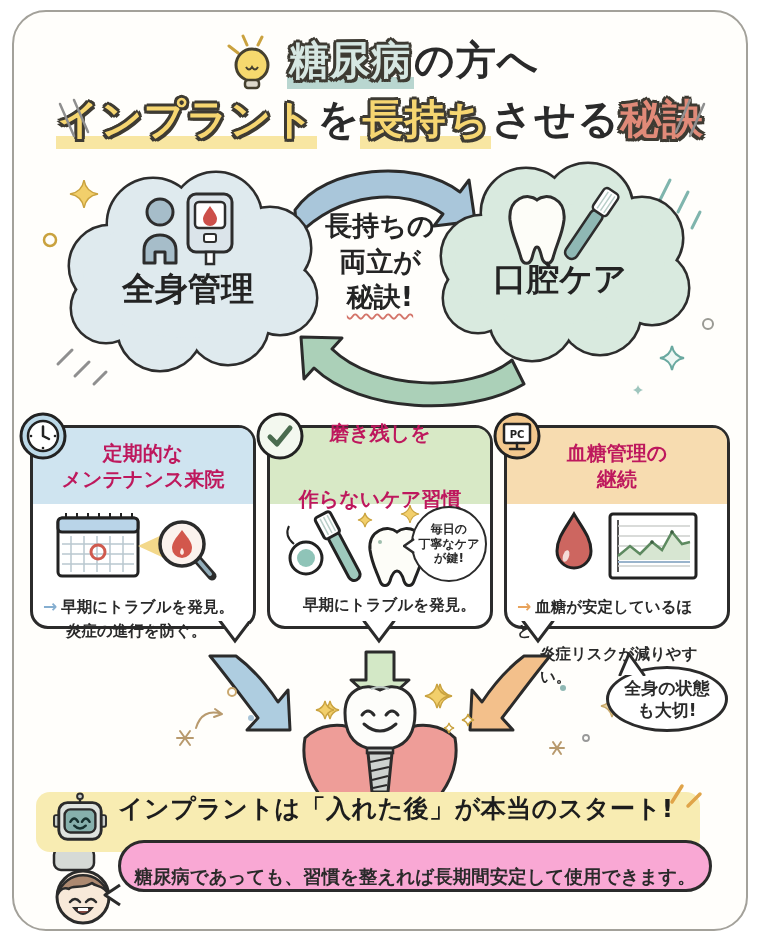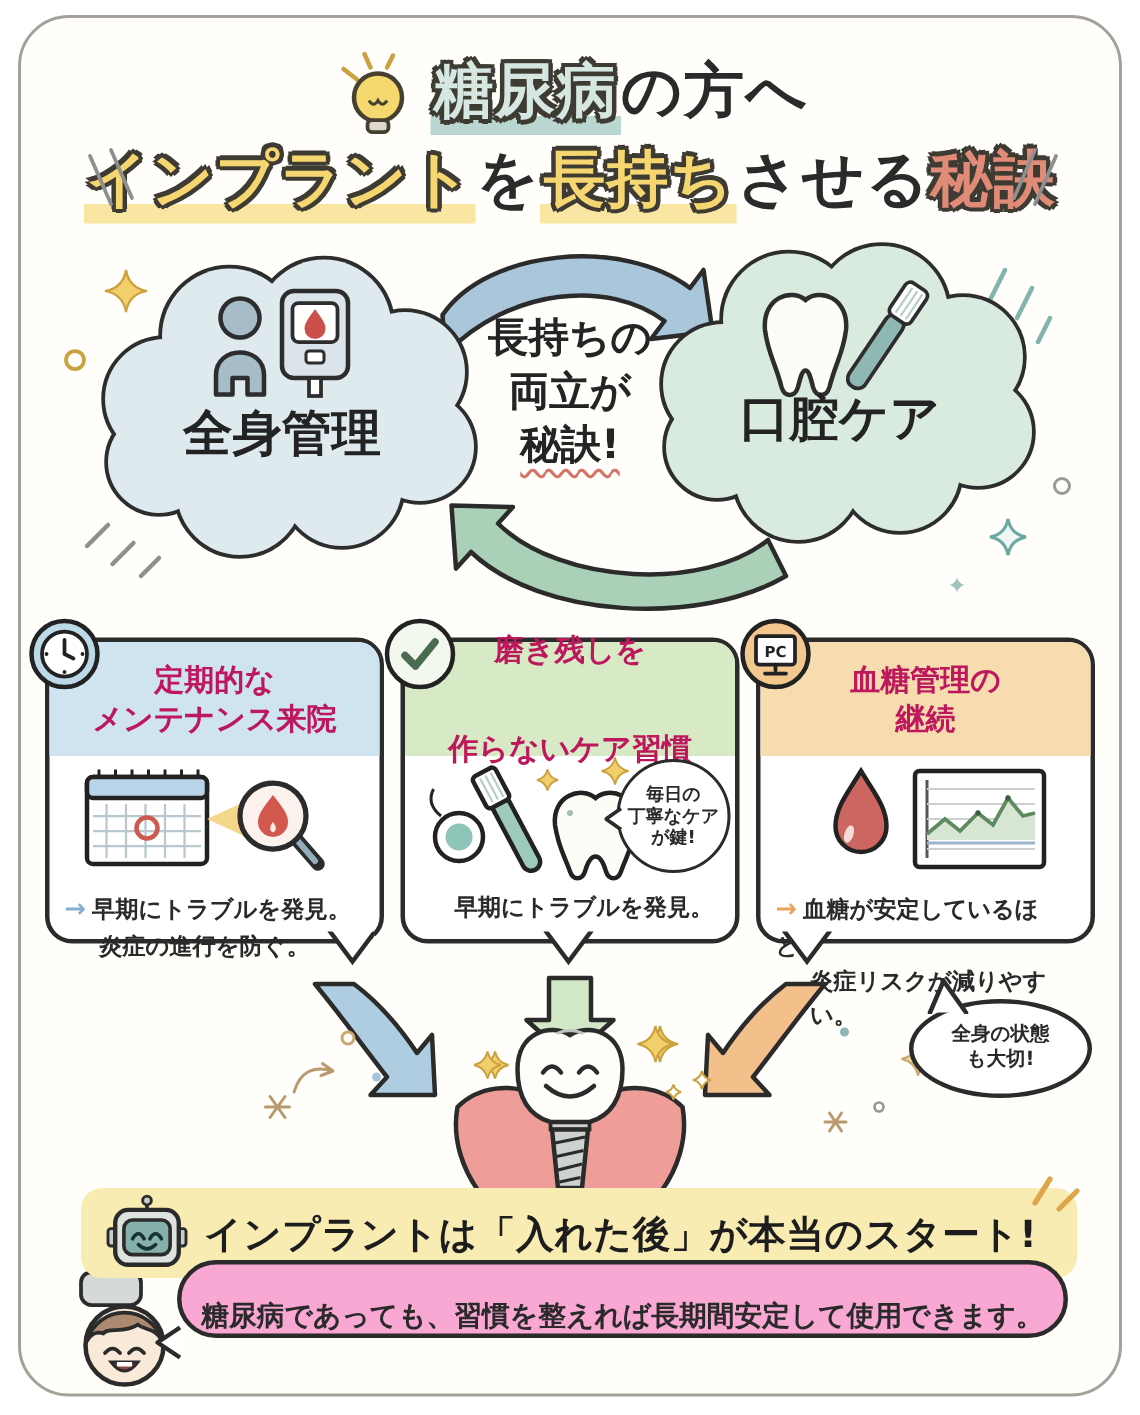--- a/index.html
+++ b/index.html
@@ -57,27 +57,27 @@
     border:2.5px solid #2b2b2b; border-radius:50%; display:flex; flex-direction:column;
     justify-content:center; align-items:center; font-size:12px; font-weight:700; line-height:1.2; }
   .mini-tail { position:absolute; left:-10px; top:30px; }
 
   
   .converge { position:absolute; left:0; top:630px; }
   .callout { position:absolute; background:#fff; border:3px solid #2b2b2b; border-radius:50%;
     display:flex; flex-direction:column; justify-content:center; align-items:center;
     font-weight:700; text-align:center; }
   .callout-l { left:38px; top:674px; width:152px; height:80px; font-size:18.5px; line-height:1.35; }
-  .callout-r { left:606px; top:666px; width:122px; height:66px; font-size:13px; line-height:1.3; }
+  .callout-r { left:606px; top:666px; width:122px; height:66px; font-size:17px; line-height:1.3; }
   .callout-tail { position:absolute; }
   .implant { position:absolute; left:285px; top:658px; }
 
   
-  .banner { position:absolute; left:54px; top:792px; width:664px; height:60px;
-    background:#f8ecb2; border-radius:14px; display:flex; align-items:center; z-index:2; }
+  .banner { position:absolute; left:36px; top:792px; width:664px; height:60px;
+    background:#f8ecb2; border-radius:14px; display:flex; align-items:flex-start; z-index:2; }
   .banner-text { font-size:25px; font-weight:700; letter-spacing:.5px; white-space:nowrap;
     color:#1d1d1d; margin-left:8px; }
   .banner-dashes { position:absolute; right:-6px; top:-18px; }
   .robot { margin-left:14px; flex:0 0 auto; }
   .robot-body { position:absolute; left:52px; top:846px; z-index:1; }
   .footer-face { position:absolute; left:52px; top:864px; z-index:3; }
   .footer-bubble { position:absolute; left:118px; top:840px; width:594px; height:52px;
     background:#f9a8d4; border:3px solid #2b2b2b; border-radius:26px; display:flex;
     justify-content:center; align-items:flex-end; font-size:18.5px; font-weight:700;
     white-space:nowrap; z-index:2; }

